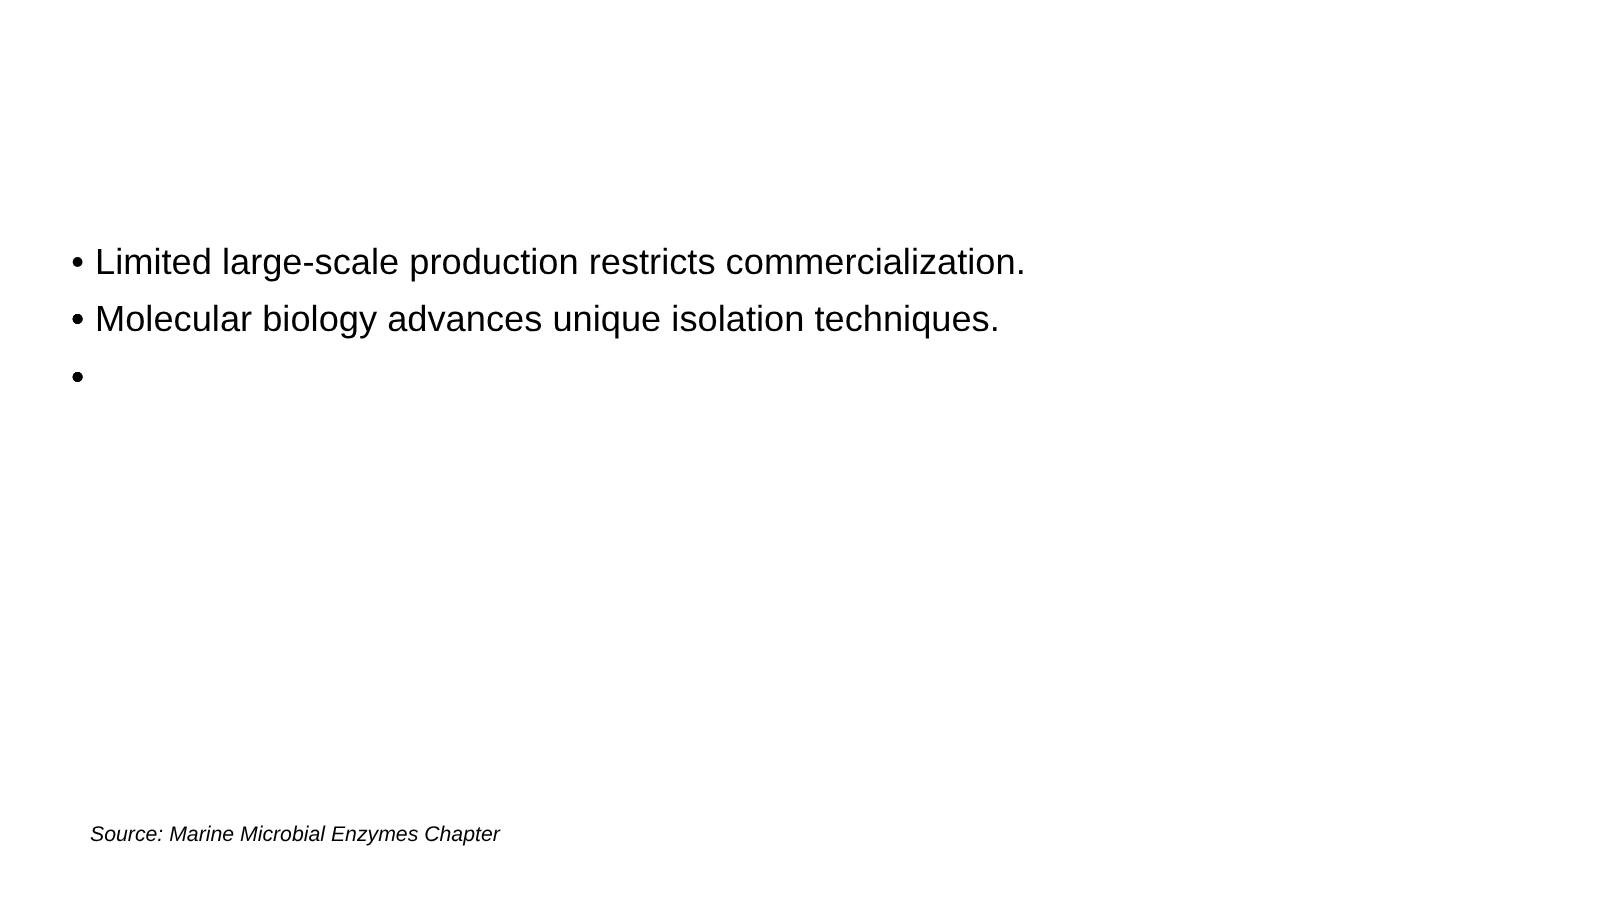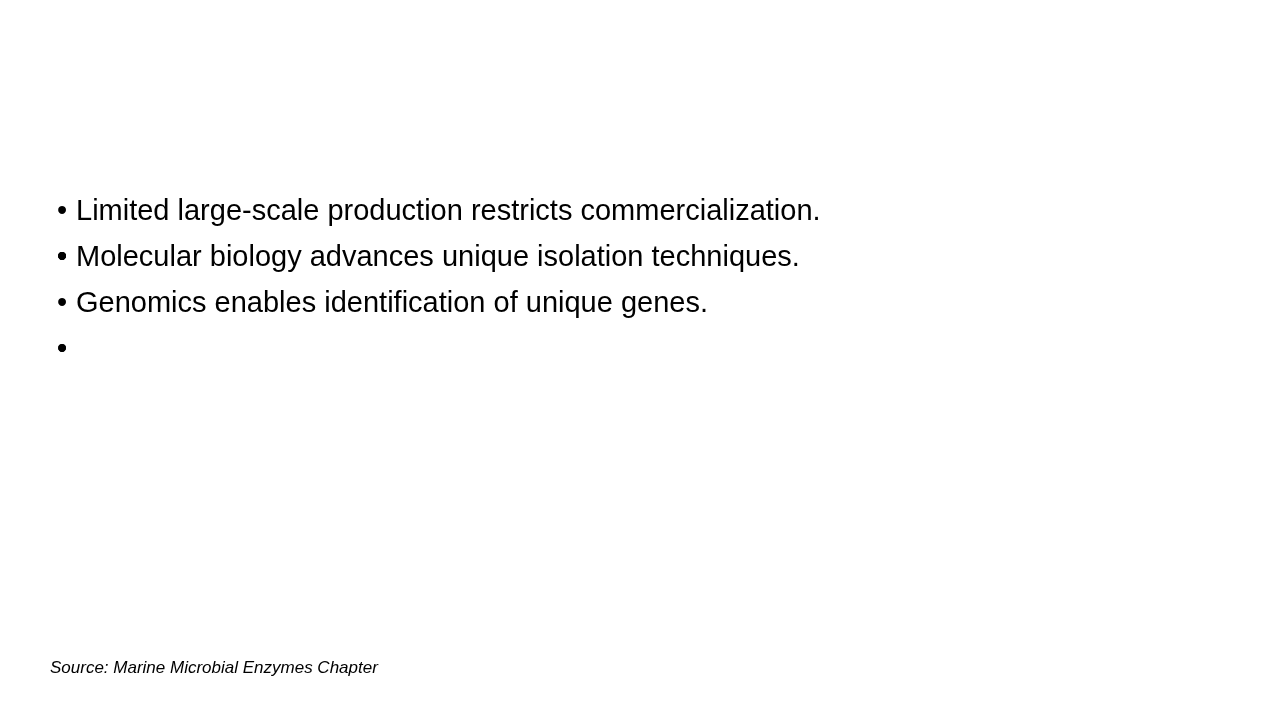--- a/index.html
+++ b/index.html
@@ -59,21 +59,21 @@
     font-size: 29px;
     line-height: 46px;
     color: #000000;
   }
   .bullet-text {
     display: inline;
     text-align: center;
   }
   .source-note {
     position: absolute;
-    left: 50px;
+    left: 72px;
     top: 657px;
     font-size: 17px;
     line-height: 22px;
     font-style: italic;
     color: #000000;
     white-space: nowrap;
   }
 </style>
 </head>
 <body>
@@ -91,21 +91,20 @@
     </li>
     <li class="bullet-item">
       <span class="bullet-mark">•</span>
     </li>
     <li class="bullet-item">
       <span class="bullet-mark">•</span>
       <span class="bullet-text">Molecular biology advances unique isolation techniques.</span>
     </li>
     <li class="bullet-item">
       <span class="bullet-mark">•</span>
-      <span class="bullet-text">Genomics enables identification of unique genes.</span>
     </li>
     <li class="bullet-item">
       <span class="bullet-mark">•</span>
     </li>
     <li class="bullet-item">
       <span class="bullet-mark">•</span>
     </li>
   </ul>
 
   <div class="source-note">Source: Marine Microbial Enzymes Chapter</div>

